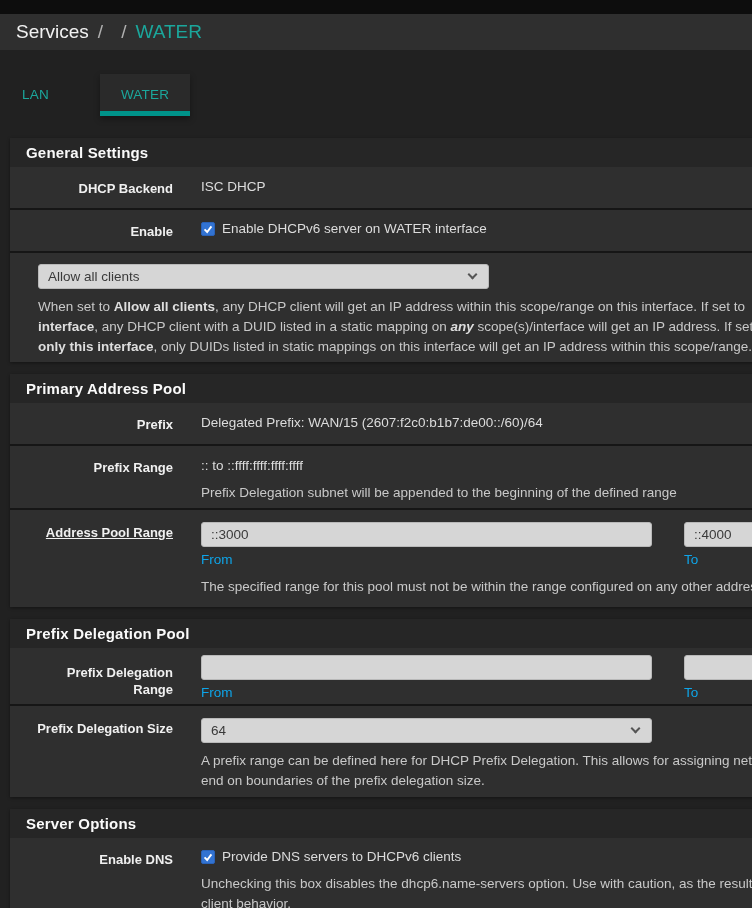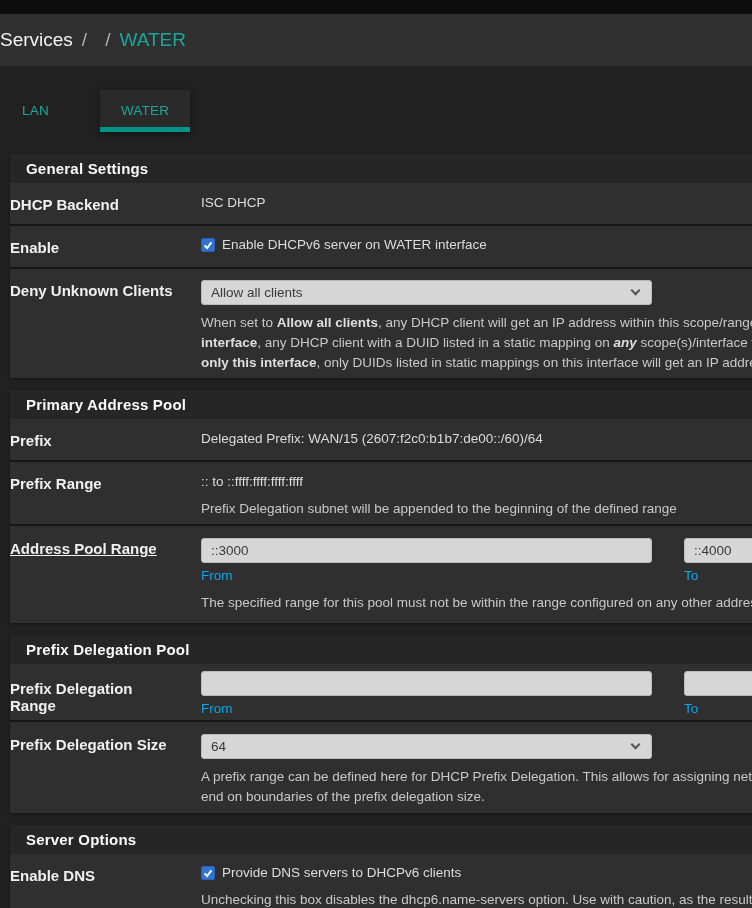--- a/index.html
+++ b/index.html
@@ -5,22 +5,22 @@
   * { margin:0; padding:0; box-sizing:border-box; }
   html,body { width:752px; height:908px; overflow:hidden; }
   body {
     background:#212121;
     font-family:"Liberation Sans","DejaVu Sans",sans-serif;
     color:#dcdcdc;
     position:relative;
   }
   .topstrip { height:14px; background:#0d0d0d; width:100%; }
   .breadcrumb {
-    height:52px; background:#2f2f2f; display:flex; align-items:center;
-    padding:0 0; font-size:19px; white-space:nowrap;
+    height:36px; background:#2f2f2f; display:flex; align-items:center;
+    padding:0 16px; font-size:19px; white-space:nowrap;
   }
   .bc-root { color:#f2f2f2; }
   .bc-sep { color:#b0b0b0; margin:0 9px; }
   .bc-link { color:#1ba79c; text-decoration:none; cursor:pointer; }
 
   .tabs { display:flex; margin:24px 0 0 8px; align-items:flex-start;gap:31px; }
   .tab {
     font-size:13.5px; color:#1ba79c; padding:13px 14px 9px; cursor:pointer;
     margin-right:6px; letter-spacing:.2px;
   }
@@ -32,23 +32,24 @@
 
   .content { margin-top:22px; padding-left:10px; width:1150px; }
   .panel { width:1140px; margin-bottom:12px; background:#2f2f2f; box-shadow:0 1px 3px rgba(0,0,0,.4); }
   .panel-header {
     background:#262626; padding:6px 16px; height:29px;
     display:flex; align-items:center;
     font-size:15px; font-weight:bold; color:#fafafa; letter-spacing:.2px;
   }
   .prow { display:flex; border-top:2px solid #161616; padding:11px 0; background:#2f2f2f; }
   .prow-label {
-    width:163px; flex-shrink:0; text-align:left;
-    font-size:15px; font-weight:bold; color:#f0f0f0; padding-top:2px;
+    width:163px; flex-shrink:0; text-align:right;
+    font-size:13px; font-weight:bold; color:#f0f0f0; padding-top:2px;
     line-height:17px;
+    padding-left:16px;
   }
   .prow-label.underlined { text-decoration:underline; }
   .prow-content { margin-left:28px; flex:1; font-size:13.5px; color:#dcdcdc; min-width:0; overflow:visible; }
   .value-line { line-height:17px; white-space:nowrap; }
 
   .help { color:#c9c9c9; font-size:13.5px; line-height:20px; white-space:nowrap; }
   .help.mt8 { margin-top:8px; }
   .help.mt9 { margin-top:9px; }
   .seg-b { font-weight:bold; color:#dedede; }
   .seg-bi { font-weight:bold; font-style:italic; color:#dedede; }
@@ -117,21 +118,20 @@
             <svg width="12" height="12" viewBox="0 0 14 14">
                 <path d="M3 7.5 L6 10.5 L11 4" stroke="#ffffff" stroke-width="2.2" fill="none"></path>
               </svg>
           </span>
           <span class="check-label">Enable DHCPv6 server on WATER interface</span>
         </div>
       </div>
     </div>
 
     <div class="prow" style="padding-bottom:5px;">
-      <div class="prow-label">Deny Unknown Clients</div>
       <div class="prow-content">
         <div class="field">
           <select class="ctl">
             <option>Allow all clients</option>
           </select>
           <span class="caret"></span>
         </div>
         <div class="help mt8"><span>When set to </span><span class="seg-b">Allow all clients</span><span>, any DHCP client will get an IP address within this scope/range on this interface. If set to </span></div>
         <div class="help"><span class="seg-b">interface</span><span>, any DHCP client with a DUID listed in a static mapping on </span><span class="seg-bi">any</span><span> scope(s)/interface will get an IP address. If set to </span></div>
         <div class="help"><span class="seg-b">only this interface</span><span>, only DUIDs listed in static mappings on this interface will get an IP address within this scope/range.</span></div>

